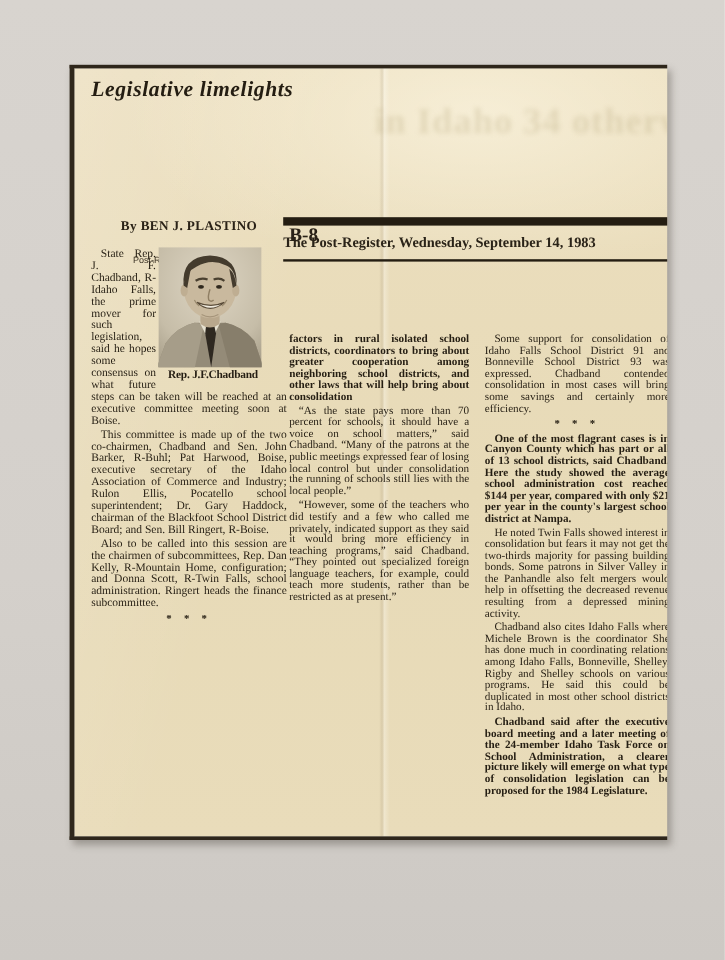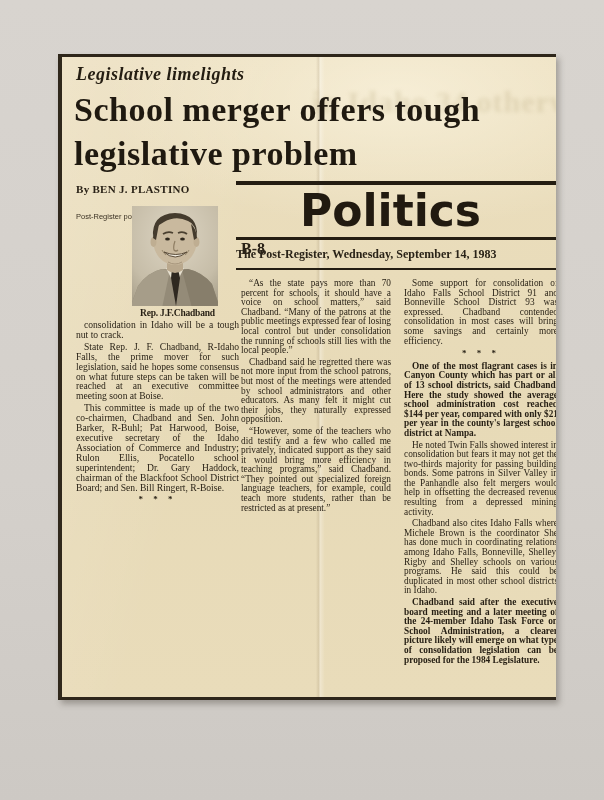--- a/index.html
+++ b/index.html
@@ -34,21 +34,21 @@
     position:absolute;left:14px;top:7px;
     font:bold italic 18px "Liberation Serif", serif;
     letter-spacing:.5px;color:#241d12;
   }
   .headline{
     position:absolute;left:12px;top:31px;width:480px;
     font:bold 34px/44px "Liberation Serif", serif;
     letter-spacing:.5px;color:#1f1910;
   }
   .byline{
-    position:absolute;left:14px;top:126px;width:163px;
+    position:absolute;left:14px;top:126px;width:163px;text-align:center;
   }
   .byline .by{font:bold 11px "Liberation Serif", serif;letter-spacing:.3px;}
   .byline .role{font:7.5px "Liberation Sans", sans-serif;color:#3a3123;margin-top:17px;}
   
   .politics-box{position:absolute;left:174px;top:124px;width:322px;}
   .rule-thick{height:4px;background:#241d12;}
   .rule-mid{height:3px;background:#241d12;}
   .rule-thin{height:2px;background:#241d12;}
   .politics-title{
     font-family:"DejaVu Sans", sans-serif;font-weight:bold;
@@ -91,30 +91,28 @@
 </style>
 </head>
 <body>
 
 <div class="clipping">
 
   <div class="ghost">in Idaho 34 otherwise</div>
 
   <div class="kicker">Legislative limelights</div>
 
-  <div class="headline">School merger offers tough legislative problem</div>
 
   <div class="byline">
     <div class="by">By BEN J. PLASTINO</div>
     <div class="role">Post-Register political editor</div>
   </div>
 
   <div class="politics-box">
     <div class="rule-thick"></div>
-    <div class="politics-title">Politics</div>
     <div class="rule-mid"></div>
     <div class="info-row">
       <span class="b8">B-8</span>
       <span class="dateline">The Post-Register, Wednesday, September 14, 1983</span>
     </div>
     <div class="rule-thin"></div>
   </div>
 
   <div class="col col-left">
     <p class="para">
@@ -155,30 +153,31 @@
           <ellipse cx="50.5" cy="33" rx="2.4" ry="1.6" fill="#2f281d"></ellipse>
 
           <path d="M43 35 q-2 6 -1 9 q2 2 4 0" stroke="#8f7e63" stroke-width="1.2" fill="none"></path>
 
           <path d="M32 46 Q43 56 55 46 Q44 51 32 46 Z" fill="#efeade" stroke="#5a4c39" stroke-width="1"></path>
           <path d="M30 44 q2 4 4 5 M57 44 q-2 4 -4 5" stroke="#9a8a6e" stroke-width="1" fill="none"></path>
 
           <path d="M36 56 q7 4 14 0" stroke="#a5947a" stroke-width="1" fill="none"></path>
         </svg>
           <span class="photo-caption">Rep. J.F.Chadband</span>
-        </span><span>consolidation in Idaho will be a tough nut to crack.</span>
+        </span>
     </p>
     <p class="para">State Rep. J. F. Chadband, R-Idaho Falls, the prime mover for such legislation, said he hopes some consensus on what future steps can be taken will be reached at an executive committee meeting soon at Boise.</p>
     <p class="para">This committee is made up of the two co-chairmen, Chadband and Sen. John Barker, R-Buhl; Pat Harwood, Boise, executive secretary of the Idaho Association of Commerce and Industry; Rulon Ellis, Pocatello school superintendent; Dr. Gary Haddock, chairman of the Blackfoot School District Board; and Sen. Bill Ringert, R-Boise.</p>
+    <p class="para">Also to be called into this session are the chairmen of subcommittees, Rep. Dan Kelly, R-Mountain Home, configuration; and Donna Scott, R-Twin Falls, school administration. Ringert heads the finance subcommittee.</p>
     <p class="stars">* * *</p>
   </div>
 
   <div class="col col-mid">
+    <p class="para bold noindent">factors in rural isolated school districts, coordinators to bring about greater cooperation among neighboring school districts, and other laws that will help bring about consolidation</p>
     <p class="para">“As the state pays more than 70 percent for schools, it should have a voice on school matters,” said Chadband. “Many of the patrons at the public meetings expressed fear of losing local control but under consolidation the running of schools still lies with the local people.”</p>
-    <p class="para">Chadband said he regretted there was not more input from the school patrons, but most of the meetings were attended by school administrators and other educators. As many felt it might cut their jobs, they naturally expressed opposition.</p>
     <p class="para">“However, some of the teachers who did testify and a few who called me privately, indicated support as they said it would bring more efficiency in teaching programs,” said Chadband. “They pointed out specialized foreign language teachers, for example, could teach more students, rather than be restricted as at present.”</p>
   </div>
 
   <div class="col col-right">
     <p class="para">Some support for consolidation of Idaho Falls School District 91 and Bonneville School District 93 was expressed. Chadband contended consolidation in most cases will bring some savings and certainly more efficiency.</p>
     <p class="stars">* * *</p>
     <p class="para bold">One of the most flagrant cases is in Canyon County which has part or all of 13 school districts, said Chadband. Here the study showed the average school administration cost reached $144 per year, compared with only $21 per year in the county's largest school district at Nampa.</p>
     <p class="para">He noted Twin Falls showed interest in consolidation but fears it may not get the two-thirds majority for passing building bonds. Some patrons in Silver Valley in the Panhandle also felt mergers would help in offsetting the decreased revenue resulting from a depressed mining activity.</p>
     <p class="para">Chadband also cites Idaho Falls where Michele Brown is the coordinator She has done much in coordinating relations among Idaho Falls, Bonneville, Shelley, Rigby and Shelley schools on various programs. He said this could be duplicated in most other school districts in Idaho.</p>
     <p class="para bold">Chadband said after the executive board meeting and a later meeting of the 24-member Idaho Task Force on School Administration, a clearer picture likely will emerge on what type of consolidation legislation can be proposed for the 1984 Legislature.</p>

